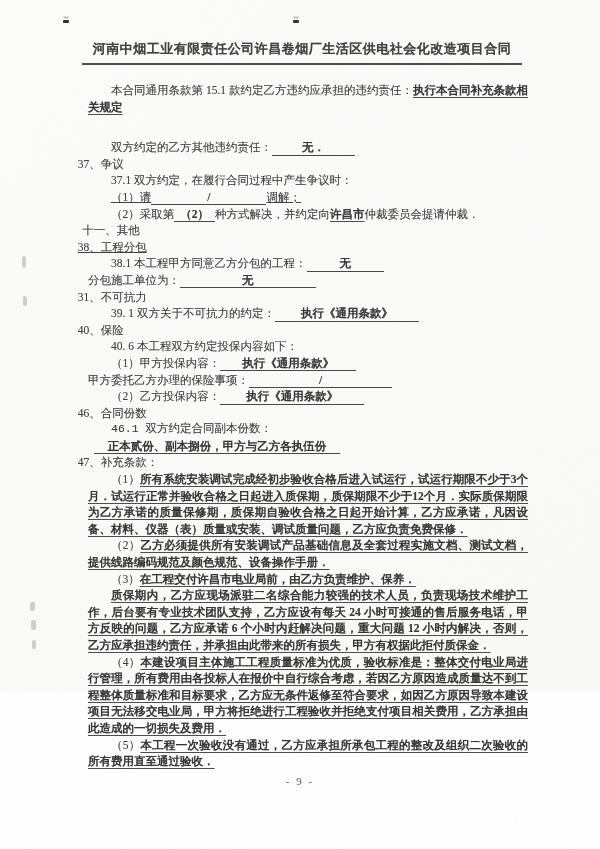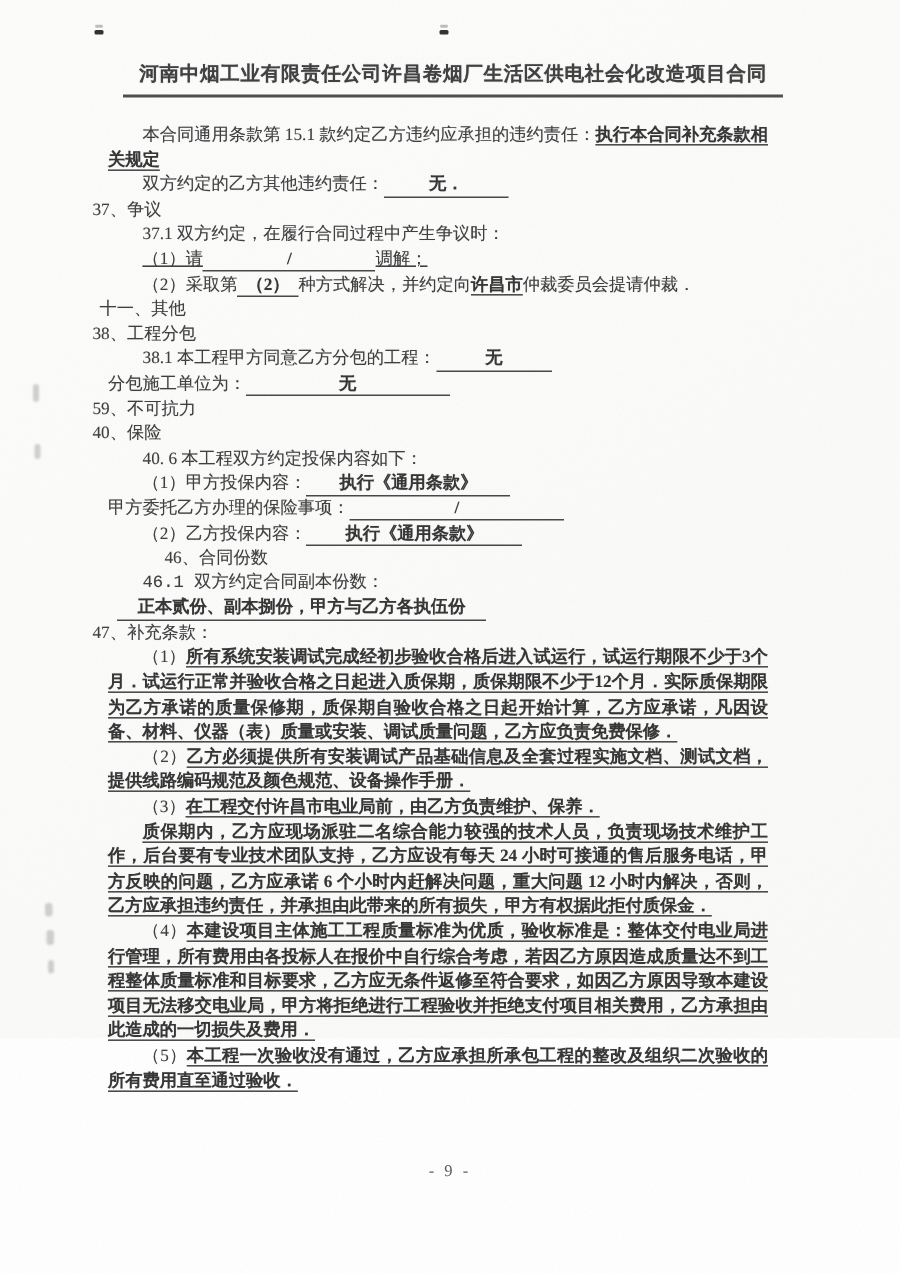--- a/index.html
+++ b/index.html
@@ -18,21 +18,21 @@
     position:absolute;left:82px;top:40px;width:440px;
     text-align:center;
     font-size:13px;font-weight:bold;letter-spacing:0.5px;
     color:#3e3e3e;
     padding-bottom:5px;
     border-bottom:2px solid #4c4c4c;
     text-shadow:0 0 0.6px rgba(60,60,60,.55);
   }
   
   .doc-body{
-    position:absolute;left:72px;top:82px;width:440px;
+    position:absolute;left:88px;top:82px;width:440px;
     font-size:11.5px;line-height:16.6px;color:#3d3d3d;
     text-align:justify;
     text-shadow:0 0 0.5px rgba(70,70,70,.4);
   }
   .doc-body p{margin:0;}
   .seg-plain{}
   .seg-filled{
     font-weight:600;color:#333;
     text-decoration:underline;
     text-decoration-thickness:1px;
@@ -69,36 +69,37 @@
   <div class="mark smudge" style="left:22px;top:256px;width:4px;height:12px;"></div>
   <div class="mark smudge" style="left:23px;top:296px;width:4px;height:10px;"></div>
   <div class="mark smudge" style="left:30px;top:602px;width:5px;height:9px;"></div>
   <div class="mark smudge" style="left:31px;top:620px;width:5px;height:10px;"></div>
   <div class="mark smudge" style="left:32px;top:640px;width:4px;height:9px;"></div>
 
   <div class="doc-header">河南中烟工业有限责任公司许昌卷烟厂生活区供电社会化改造项目合同</div>
 
   <div class="doc-body">
       <p style="text-indent: 2em;"><span class="seg-plain">本合同通用条款第 15.1 款约定乙方违约应承担的违约责任：</span><span class="seg-filled">执行本合同补充条款相关规定</span></p>
-      <p style="text-indent: 2em;"><span class="seg-plain">双方约定的乙方其他违约责任：</span><span class="seg-blank" style="padding-left: 30px; padding-right: 30px;">无．</span></p>
+      <p style="text-indent: 2em; margin-top: 24px;"><span class="seg-plain">双方约定的乙方其他违约责任：</span><span class="seg-blank" style="padding-left: 30px; padding-right: 30px;">无．</span></p>
       <p style="text-indent: -0.9em;"><span class="seg-plain">37、争议</span></p>
       <p style="text-indent: 2em;"><span class="seg-plain">37.1 双方约定，在履行合同过程中产生争议时：</span></p>
       <p style="text-indent: 2em; text-decoration: underline;"><span class="seg-plain">（1）请</span><span class="seg-blank" style="padding-left: 56px; padding-right: 56px;">/</span><span class="seg-plain">调解；</span></p>
       <p style="text-indent: 2em;"><span class="seg-plain">（2）采取第</span><span class="seg-blank" style="padding-left: 6px; padding-right: 6px;">（2）</span><span class="seg-plain">种方式解决，并约定向</span><span class="seg-filled">许昌市</span><span class="seg-plain">仲裁委员会提请仲裁．</span></p>
       <p style="text-indent: -0.5em;"><span class="seg-plain">十一、其他</span></p>
-      <p style="text-indent: -0.9em;"><span class="seg-plain">38、工程分包</span></p>
+      <p style="text-indent: -0.9em; text-decoration: underline;"><span class="seg-plain">38、工程分包</span></p>
       <p style="text-indent: 2em;"><span class="seg-plain">38.1 本工程甲方同意乙方分包的工程：</span><span class="seg-blank" style="padding-left: 33px; padding-right: 33px;">无</span></p>
       <p style="text-indent: 0em;"><span class="seg-plain">分包施工单位为：</span><span class="seg-blank" style="padding-left: 62px; padding-right: 62px;">无</span></p>
-      <p style="text-indent: -0.9em;"><span class="seg-plain">59、不可抗力</span></p>
+      <p style="text-indent: -0.9em;"><span class="seg-plain">31、不可抗力</span></p>
+      <p style="text-indent: 2em;"><span class="seg-plain">39. 1 双方关于不可抗力的约定：</span><span class="seg-blank" style="padding-left: 26px; padding-right: 26px;">执行《通用条款》</span></p>
       <p style="text-indent: -0.9em; font-family: Liberation Serif, serif;"><span class="seg-plain">40、保险</span></p>
       <p style="text-indent: 2em;"><span class="seg-plain">40. 6 本工程双方约定投保内容如下：</span></p>
       <p style="text-indent: 2em;"><span class="seg-plain">（1）甲方投保内容：</span><span class="seg-blank" style="padding-left: 22px; padding-right: 22px;">执行《通用条款》</span></p>
       <p style="text-indent: 0em;"><span class="seg-plain">甲方委托乙方办理的保险事项：</span><span class="seg-blank" style="padding-left: 70px; padding-right: 70px;">/</span></p>
       <p style="text-indent: 2em;"><span class="seg-plain">（2）乙方投保内容：</span><span class="seg-blank" style="padding-left: 26px; padding-right: 26px;">执行《通用条款》</span></p>
-      <p style="text-indent: -0.9em; margin-left: 48px;"><span class="seg-plain">46、合同份数</span></p>
+      <p style="text-indent: -0.9em;"><span class="seg-plain">46、合同份数</span></p>
       <p style="text-indent: 2em; font-family: Liberation Mono, monospace;"><span class="seg-plain">46.1 双方约定合同副本份数：</span></p>
       <p style="text-indent: 0.5em;"><span class="seg-blank" style="padding-left: 14px; padding-right: 14px;">正本贰份、副本捌份，甲方与乙方各执伍份</span></p>
       <p style="text-indent: -0.9em;"><span class="seg-plain">47、补充条款：</span></p>
       <p style="text-indent: 2em;"><span class="seg-plain">（1）</span><span class="seg-filled">所有系统安装调试完成经初步验收合格后进入试运行，试运行期限不少于3个月．试运行正常并验收合格之日起进入质保期，质保期限不少于12个月．实际质保期限为乙方承诺的质量保修期，质保期自验收合格之日起开始计算，乙方应承诺，凡因设备、材料、仪器（表）质量或安装、调试质量问题，乙方应负责免费保修．</span></p>
       <p style="text-indent: 2em;"><span class="seg-plain">（2）</span><span class="seg-filled">乙方必须提供所有安装调试产品基础信息及全套过程实施文档、测试文档，提供线路编码规范及颜色规范、设备操作手册．</span></p>
       <p style="text-indent: 2em;"><span class="seg-plain">（3）</span><span class="seg-filled">在工程交付许昌市电业局前，由乙方负责维护、保养．</span></p>
       <p style="text-indent: 2em;"><span class="seg-filled">质保期内，乙方应现场派驻二名综合能力较强的技术人员，负责现场技术维护工作，后台要有专业技术团队支持，乙方应设有每天 24 小时可接通的售后服务电话，甲方反映的问题，乙方应承诺 6 个小时内赶解决问题，重大问题 12 小时内解决，否则，乙方应承担违约责任，并承担由此带来的所有损失，甲方有权据此拒付质保金．</span></p>
       <p style="text-indent: 2em;"><span class="seg-plain">（4）</span><span class="seg-filled">本建设项目主体施工工程质量标准为优质，验收标准是：整体交付电业局进行管理，所有费用由各投标人在报价中自行综合考虑，若因乙方原因造成质量达不到工程整体质量标准和目标要求，乙方应无条件返修至符合要求，如因乙方原因导致本建设项目无法移交电业局，甲方将拒绝进行工程验收并拒绝支付项目相关费用，乙方承担由此造成的一切损失及费用．</span></p>
       <p style="text-indent: 2em;"><span class="seg-plain">（5）</span><span class="seg-filled">本工程一次验收没有通过，乙方应承担所承包工程的整改及组织二次验收的所有费用直至通过验收．</span></p>
     </div>

